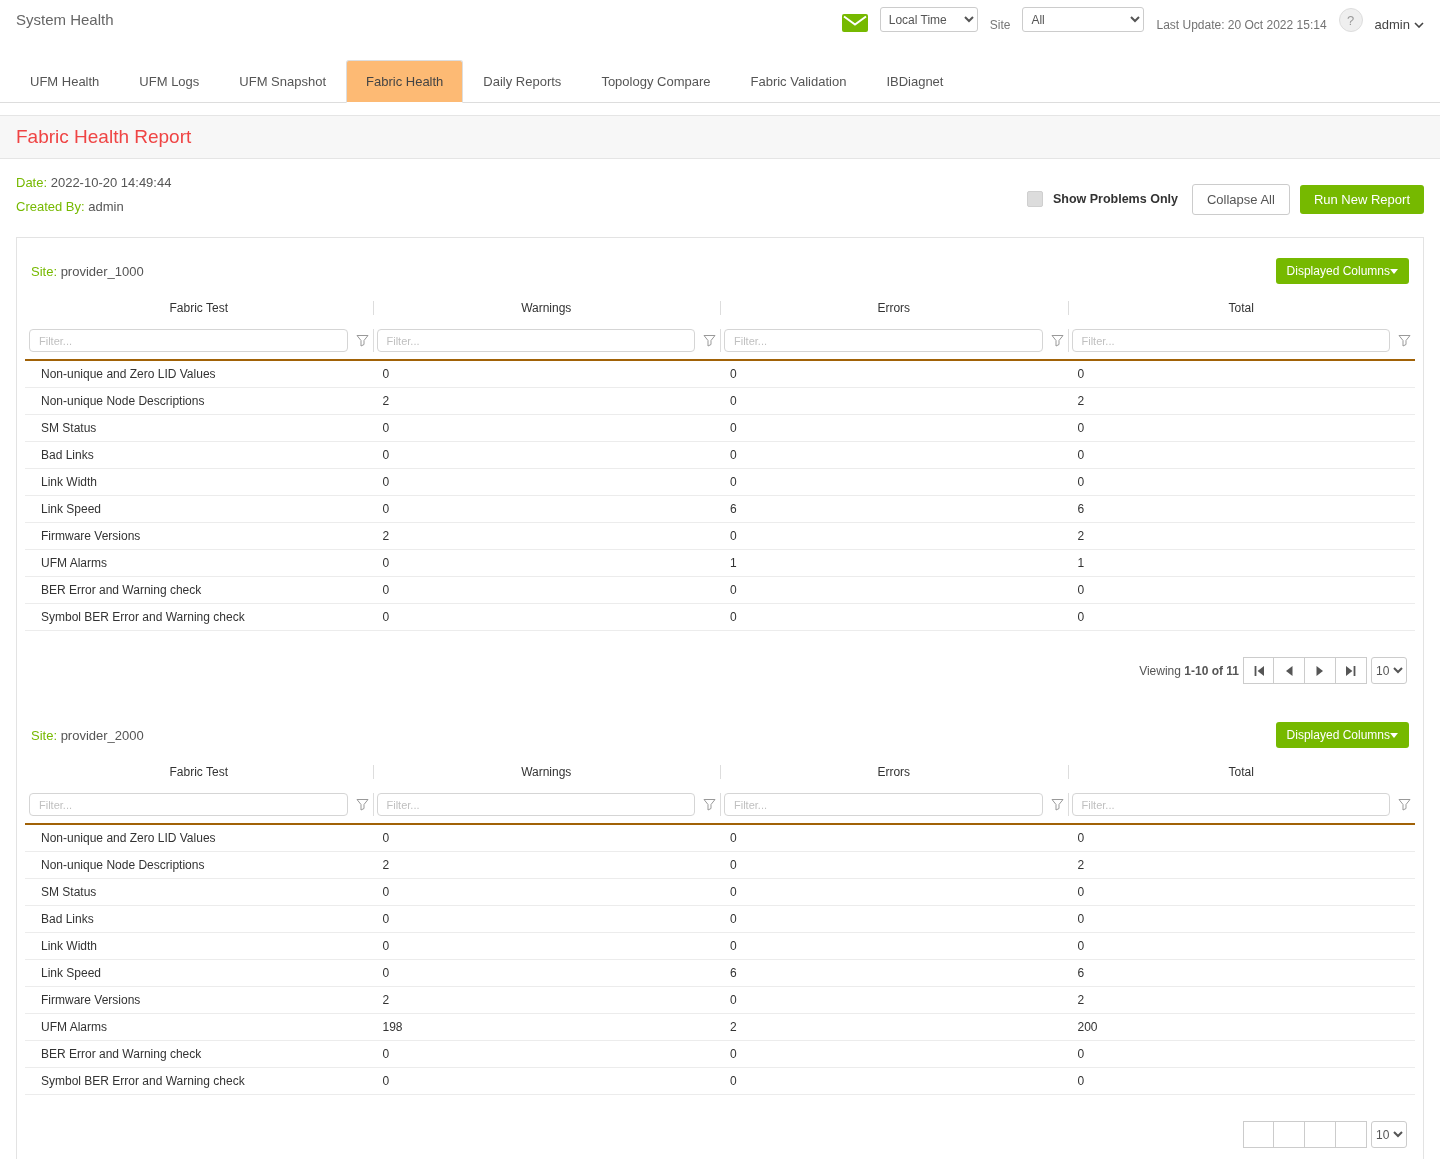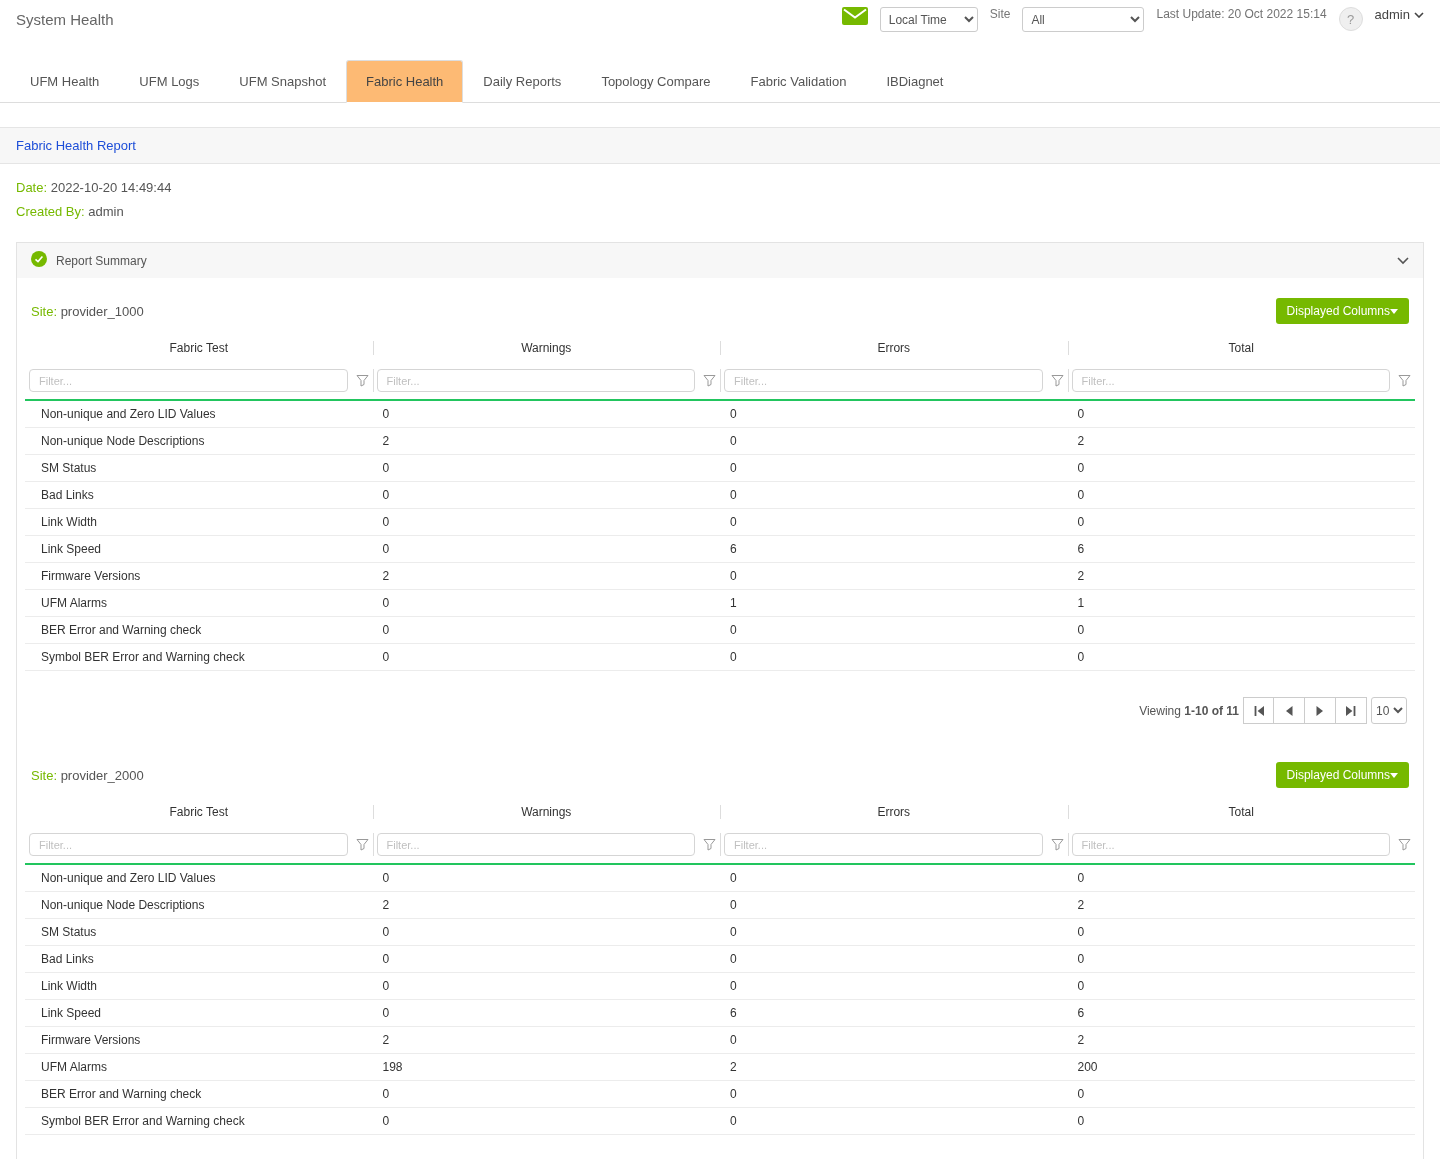--- a/index.html
+++ b/index.html
@@ -9,21 +9,21 @@
     width: 1440px;
     min-height: 1159px;
     color: #333;
   }
   
   .topbar {
     display:flex; align-items:center; justify-content:space-between;
     padding: 7px 16px 4px 16px; height: 36px;
   }
   .topbar-title { font-size:15px; color:#666; }
-  .topbar-right { display:flex; align-items:flex-start; gap:12px; font-size:12px; color:#888; }
+  .topbar-right { display:flex; align-items:flex-end; gap:12px; font-size:12px; color:#888; }
   .hdr-select {
     height:25px; font-size:12px; color:#555; border:1px solid #ccc;
     border-radius:3px; background:#fff; padding:2px 4px;
   }
   .tz-select { width:98px; }
   .site-select { width:122px; }
   .hdr-label { font-size:12px; color:#777; }
   .last-update { font-size:12px; color:#737373; white-space:nowrap; }
   .help-circle {
     width:24px; height:24px; border-radius:50%; background:#efefef; border:1px solid #ddd;
@@ -40,21 +40,21 @@
     border:1px solid transparent; margin-bottom:-1px; white-space:nowrap;
   }
   .tab.active {
     border:1px solid #ddd; border-bottom:1px solid #fff; border-radius:3px 3px 0 0;
     background:#fdba74; color:#444;
   }
 
   
   .section-bar {
     background:#f7f7f7; border-top:1px solid #e5e5e5; border-bottom:1px solid #e5e5e5;
-    padding:10px 16px; font-size:13px; color:#1d4ed8; margin-top:24px;
+    padding:10px 16px; font-size:19px; color:#ef4444; margin-top:12px;
   }
 
   
   .content { padding: 16px; }
   .green { color:#76b900; }
   .meta-row { display:flex; justify-content:space-between; align-items:center; }
   .meta-line { font-size:13px; color:#555; margin-bottom:9px; }
   .controls { display:flex; align-items:center; gap:10px; }
   .checkbox {
     width:16px; height:16px; background:#dcdcdc; border:1px solid #cfcfcf; border-radius:2px; cursor:pointer;
@@ -81,21 +81,21 @@
   .site-row { display:flex; justify-content:space-between; align-items:center; padding:16px 6px 10px 6px; }
   .site-text { font-size:13px; color:#555; }
   .site-section-2 { margin-top:14px; }
 
   
   table.report { width:100%; border-collapse:collapse; table-layout:fixed; font-size:12px; }
   .report thead th { font-weight:normal; color:#333; padding:7px 4px; text-align:center; position:relative; }
   .report thead tr th:not(:first-child)::before {
     content:""; position:absolute; left:0; top:7px; bottom:7px; width:1px; background:#ddd;
   }
-  .filter-row th { padding:6px 10px 8px 10px; border-bottom:2px solid #22c55e; }
+  .filter-row th { padding:6px 10px 8px 10px; border-bottom:2px solid #a16207; }
   .filter-wrap { display:flex; align-items:center; gap:8px; }
   .filter-input {
     flex:1; height:23px; border:1px solid #d5d5d5; border-radius:4px;
     padding:0 9px; font-size:11px; color:#555; font-family:"Liberation Sans", sans-serif; min-width:0;
   }
   .filter-input::placeholder { color:#c0c0c0; }
   .funnel { display:inline-flex; cursor:pointer; }
   .report tbody td {
     padding:6px 10px; border-bottom:1px solid #ececec; color:#333; text-align:left;
     overflow:hidden; text-overflow:ellipsis; white-space:nowrap;
@@ -165,37 +165,29 @@
     <div>
       <div class="meta-line">
         <span class="green">Date:</span>
         <span>2022-10-20 14:49:44</span>
       </div>
       <div class="meta-line">
         <span class="green">Created By:</span>
         <span>admin</span>
       </div>
     </div>
+    <div class="controls">
+      <span class="checkbox"></span>
+      <span class="show-problems">Show Problems Only</span>
+      <button class="btn btn-outline">Collapse All</button>
+      <button class="btn btn-green">Run New Report</button>
+    </div>
   </div>
 
   <div class="panel">
-    <div class="panel-header">
-      <span>
-        <svg width="16" height="16" viewBox="0 0 16 16">
-            <circle cx="8" cy="8" r="8" fill="#76b900"></circle>
-            <path d="M4.5 8.3L7 10.6l4.4-5.2" fill="none" stroke="#fff" stroke-width="1.6"></path>
-          </svg>
-      </span>
-      <span>Report Summary</span>
-      <span class="chev">
-        <svg width="12" height="8" viewBox="0 0 12 8">
-            <path d="M1 1l5 5 5-5" stroke="#555" fill="none" stroke-width="1.6"></path>
-          </svg>
-      </span>
-    </div>
     <div class="panel-body">
 
       <div>
         <div class="site-row">
           <div class="site-text">
             <span class="green">Site:</span>
             <span>provider_1000</span>
           </div>
           <button class="btn-green-sm">
             <span>Displayed Columns</span>

